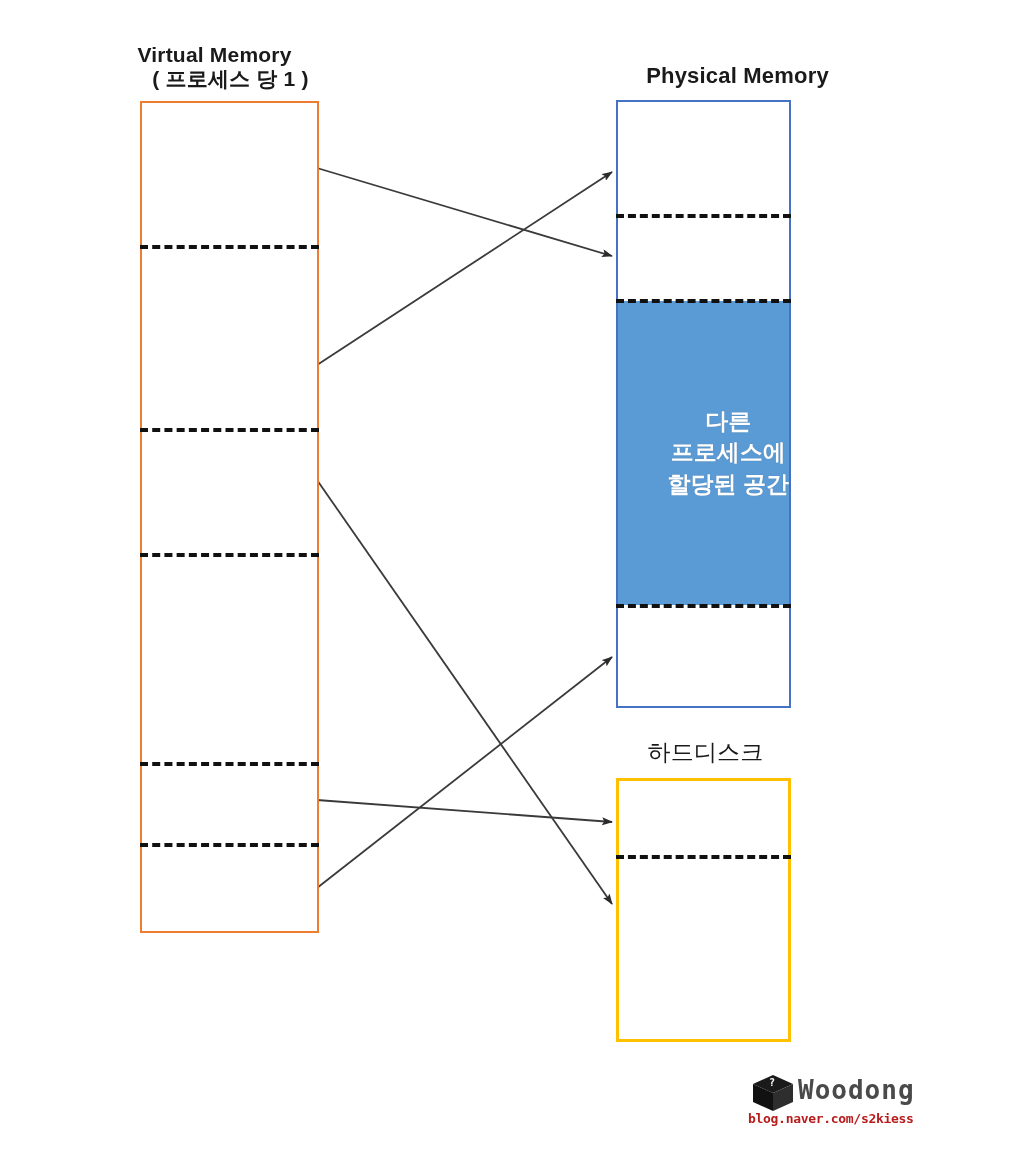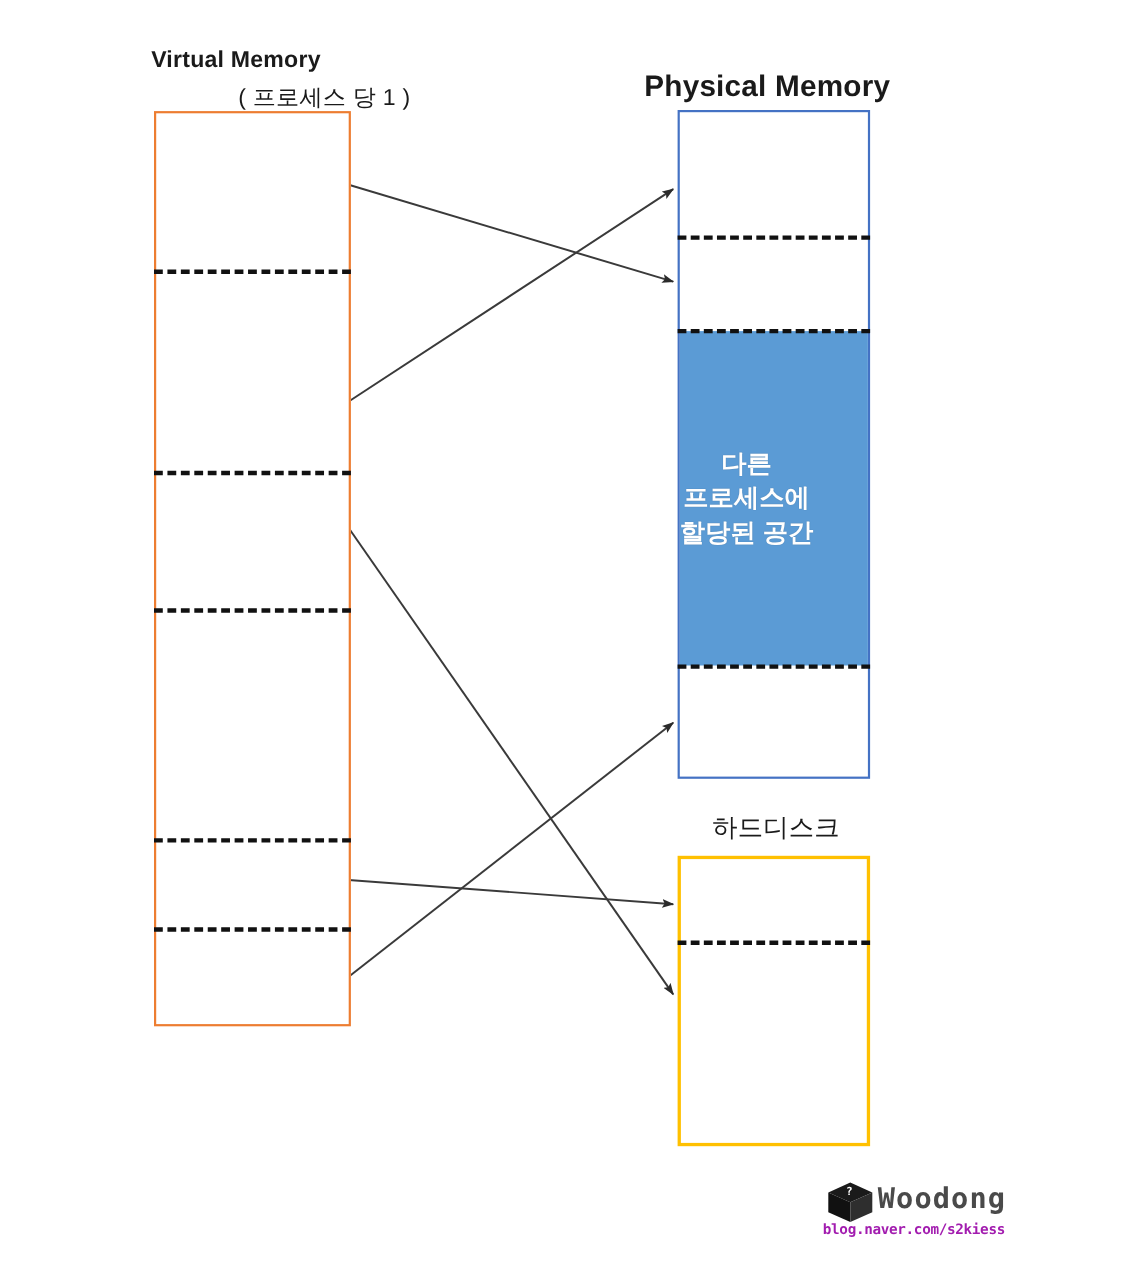--- a/index.html
+++ b/index.html
@@ -35,31 +35,30 @@
   }
 
   #vm-title {
     left: 72px;
     top: 42px;
     width: 285px;
     font-size: 21px;
   }
   #vm-subtitle {
     left: 88px;
-    top: 76px;
+    top: 66px;
     width: 285px;
     font-size: 21px;
-    font-weight: normal;
-    text-align: right;
+    font-weight: bold;
   }
   #pm-title {
-    left: 580px;
+    left: 620px;
     top: 62px;
     width: 235px;
-    font-size: 27px;
+    font-size: 22px;
   }
   #hd-title {
     left: 588px;
     top: 738px;
     width: 235px;
     font-size: 23px;
     font-weight: normal;
   }
 
   .box {
@@ -91,21 +90,21 @@
 
   #pm-alloc-block {
     position: absolute;
     left: 618px;
     top: 301px;
     width: 171px;
     height: 304px;
     background: #5B9BD5;
     display: flex;
     align-items: center;
-    justify-content: flex-start;
+    justify-content: flex-end;
   }
   #pm-alloc-text {
     text-align: center;
     color: #ffffff;
     font-weight: bold;
     font-size: 23px;
     line-height: 1.35;
     white-space: pre-line;
     text-shadow: 0 0 1px rgba(0,0,0,0.25);
   }
@@ -133,21 +132,21 @@
     letter-spacing: 1px;
     color: #4a4a4a;
   }
   #wm-url {
     position: absolute;
     left: 0px;
     top: 38px;
     font-family: "DejaVu Sans Mono", monospace;
     font-size: 13px;
     font-weight: bold;
-    color: #a21caf;
+    color: #b91c1c;
     letter-spacing: -0.3px;
   }
   #wm-cube {
     position: absolute;
     left: 2px;
     top: 0px;
   }
 </style>
 </head>
 <body>

